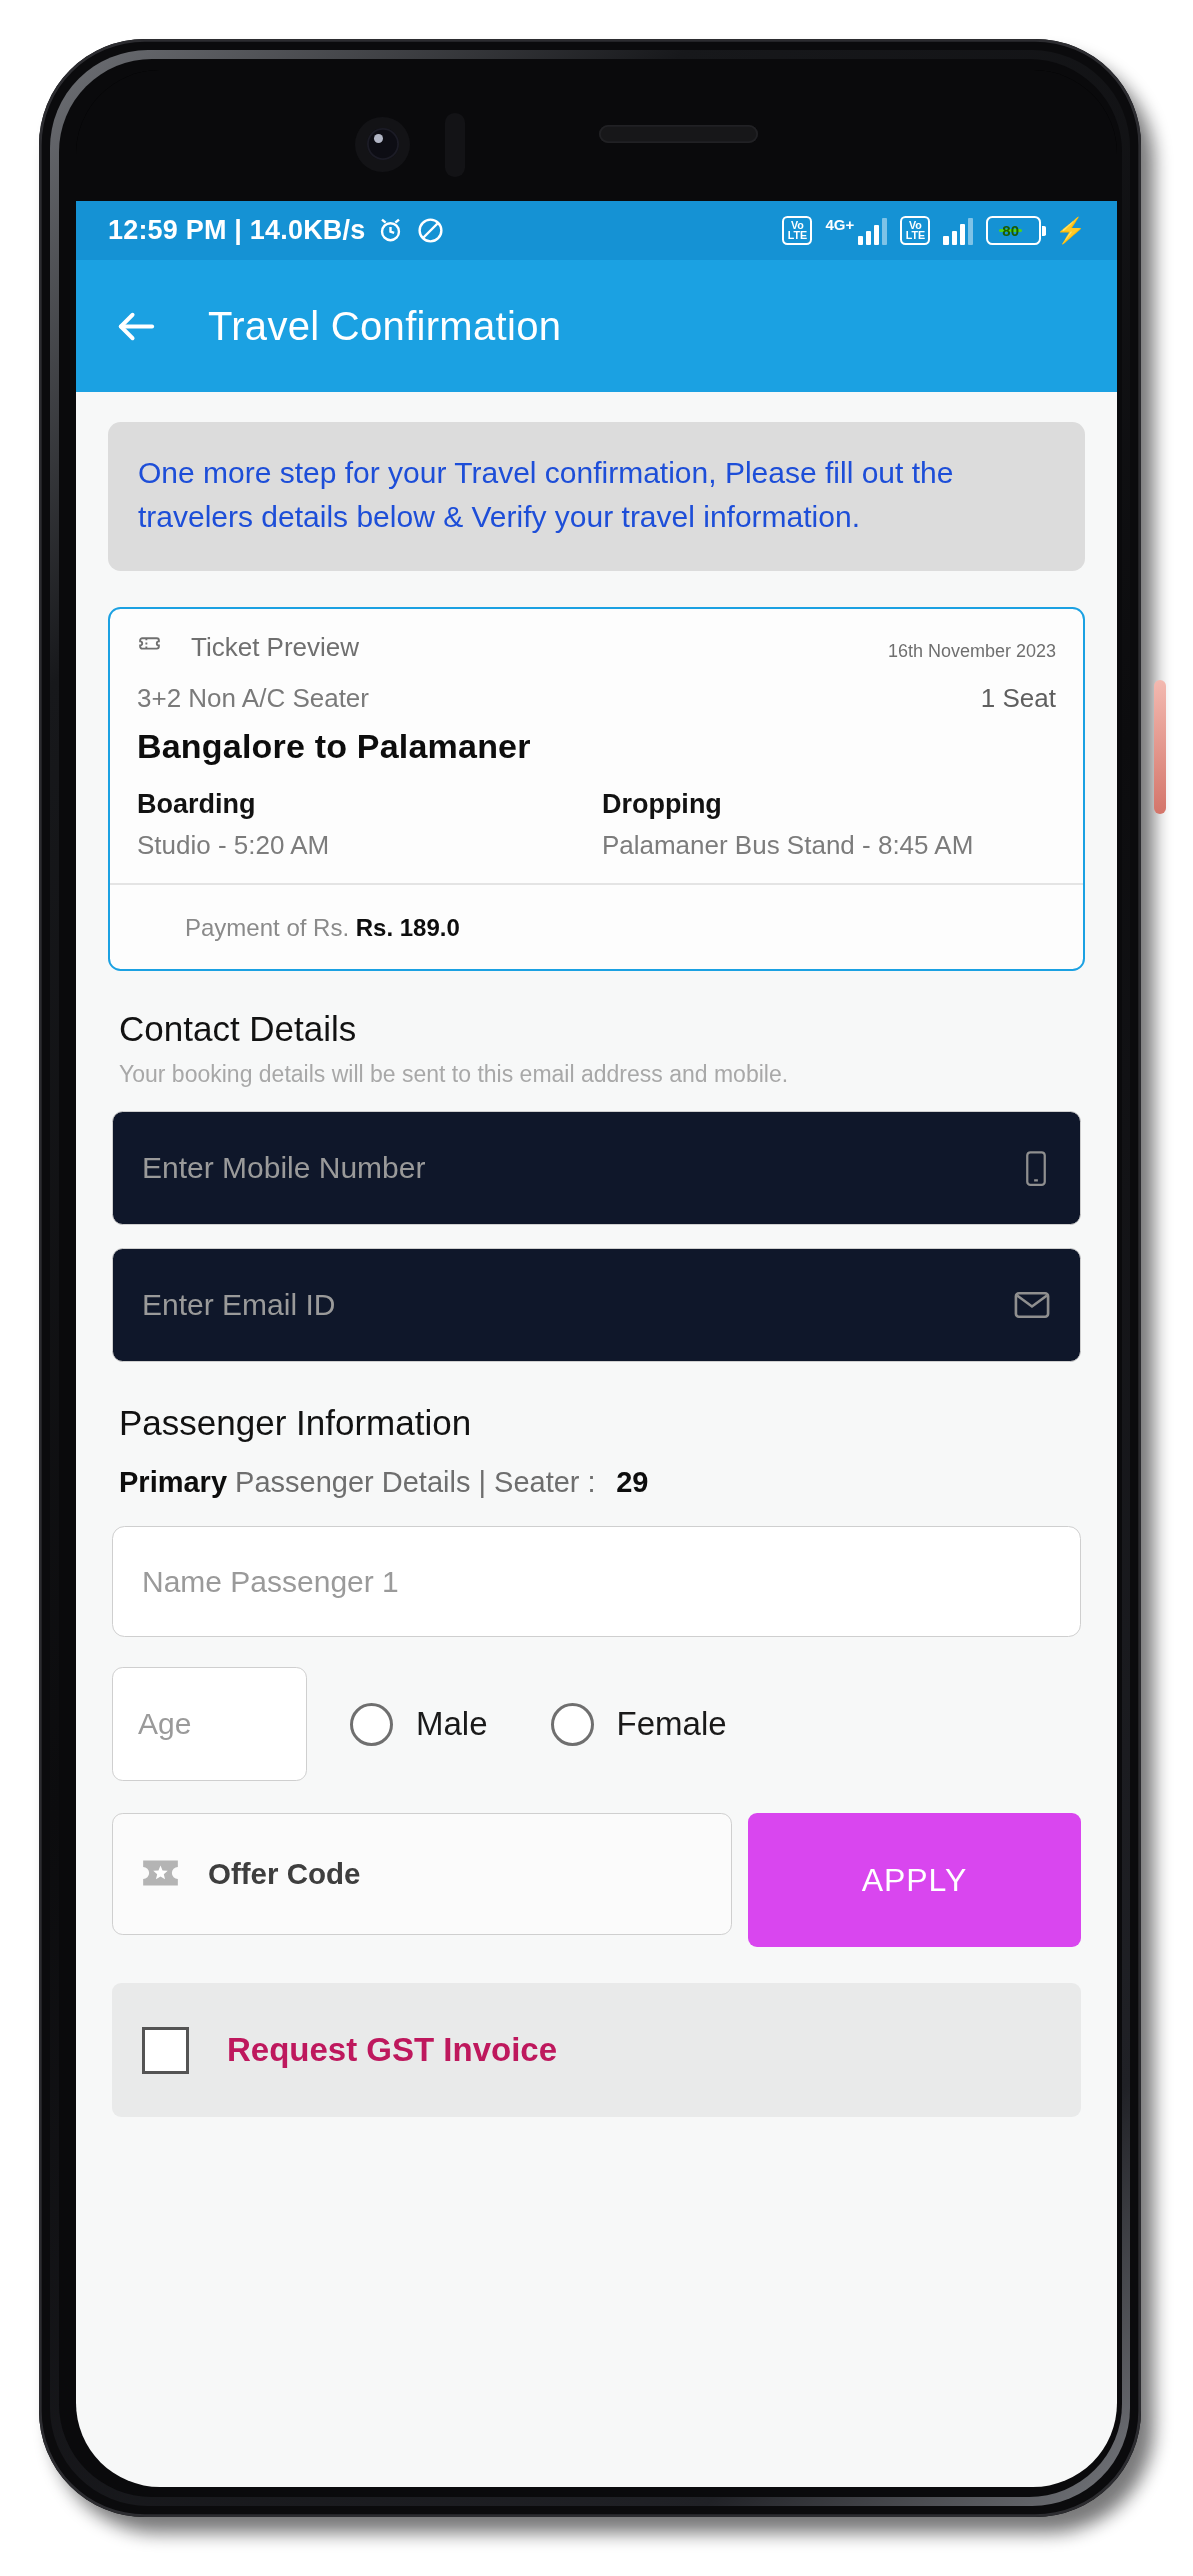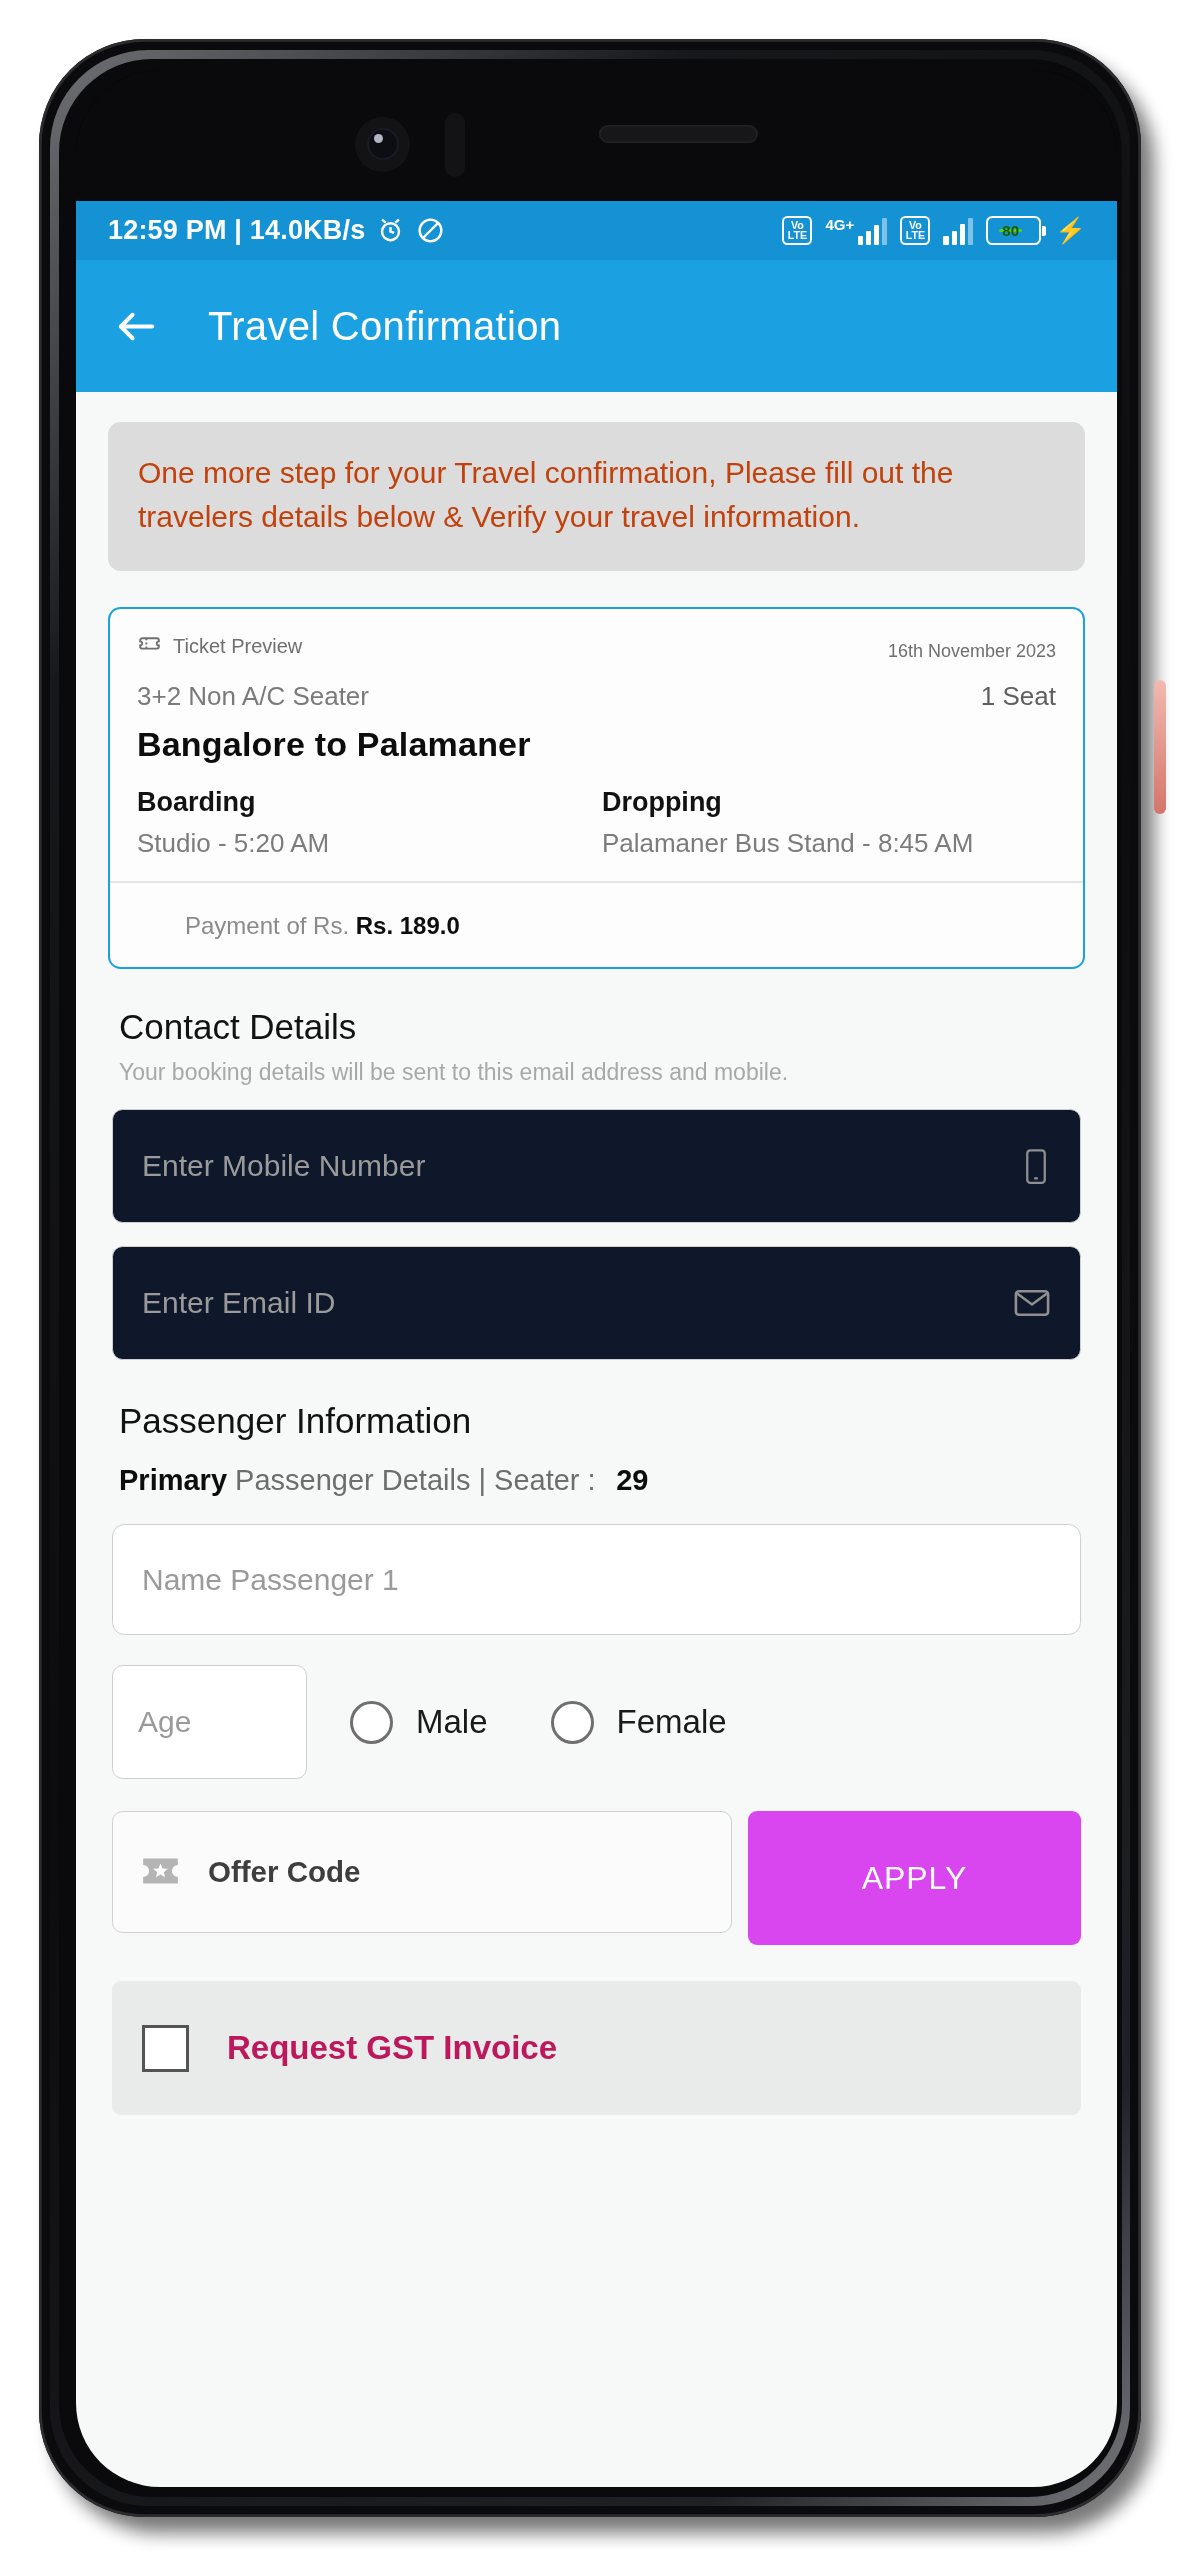--- a/index.html
+++ b/index.html
@@ -232,36 +232,36 @@
   }
 
   
   .content { padding: 0 0 36px 0; }
 
   .notice {
     margin: 30px 32px 0 32px;
     background: #dcdcdc;
     border-radius: 12.5px;
     padding: 29px 30px 32px 30px;
-    color: #c2410c;
+    color: #1d4ed8;
     font-size: 30px;
     line-height: 1.46;
   }
 
   .ticket-card {
     margin: 36px 32px 0 32px;
     background: #fdfdfd;
     border: 2.7px solid #1ba1e2;
     border-radius: 12.5px;
     padding: 23px 27px 0 27px;
   }
   .row { display: flex; justify-content: space-between; align-items: baseline; }
   .ticket-head-left {
-    display: flex; align-items: center; gap: 11px;
-    color: #6f6f6f; font-size: 20px;
+    display: flex; align-items: center; gap: 29px;
+    color: #6f6f6f; font-size: 26px;
   }
   .ticket-head-right { color: #6f6f6f; font-size: 18px; }
 
   .seat-row { margin-top: 19.7px; }
   .seat-type { color: #7a7a7a; font-size: 26px; }
   .seat-count { color: #5f5f5f; font-size: 26px; }
 
   .route {
     margin-top: 12.5px;
     font-size: 34px;

